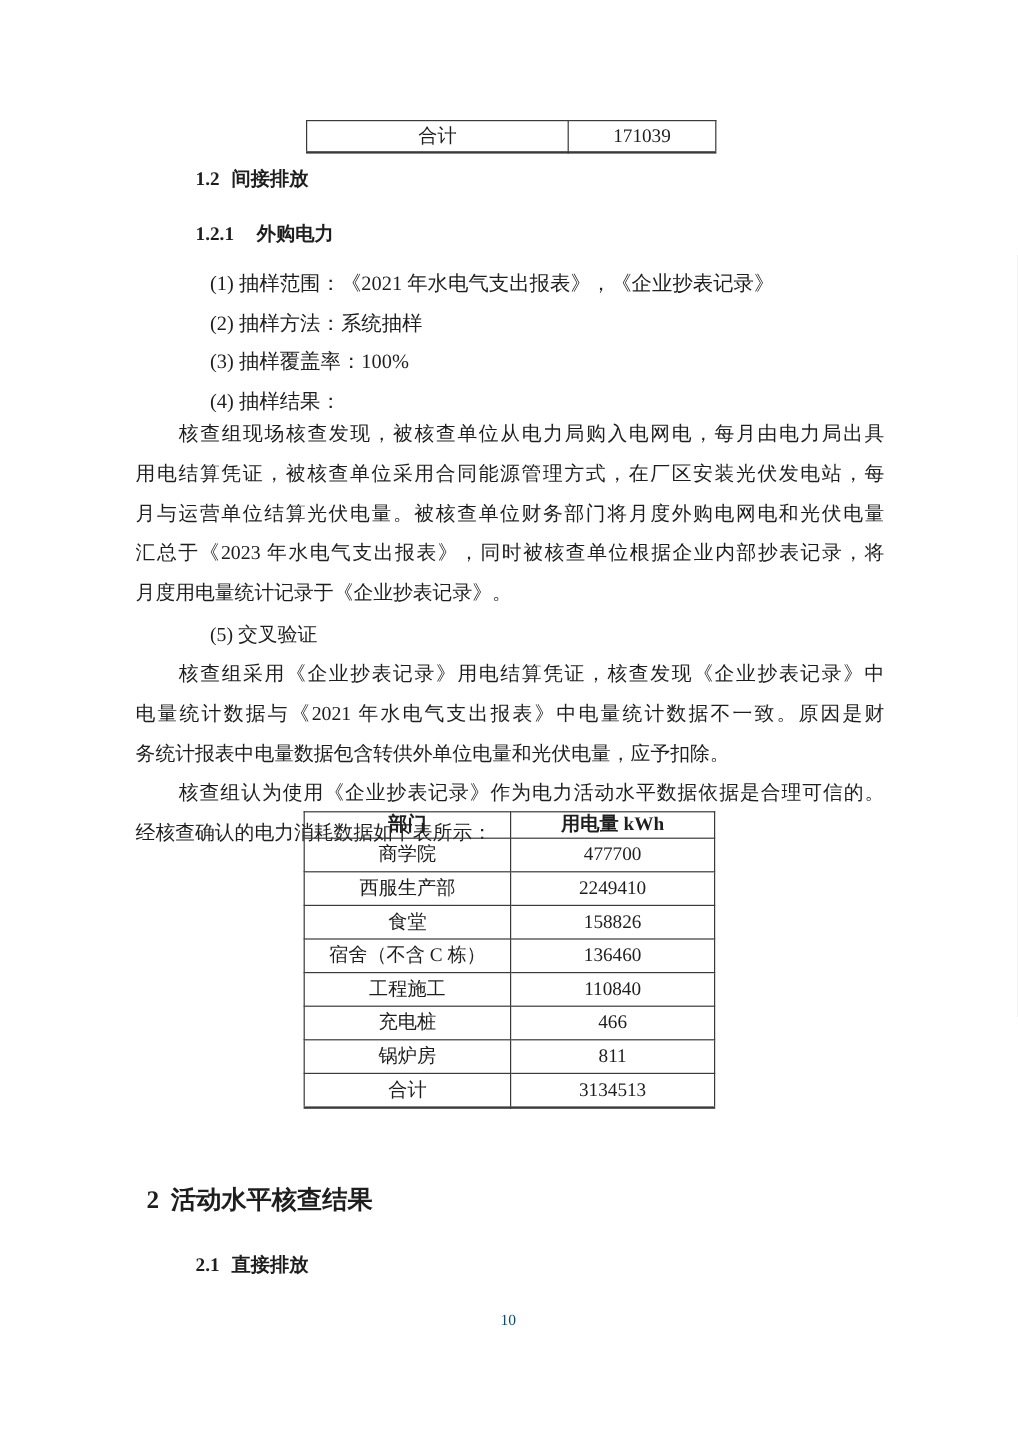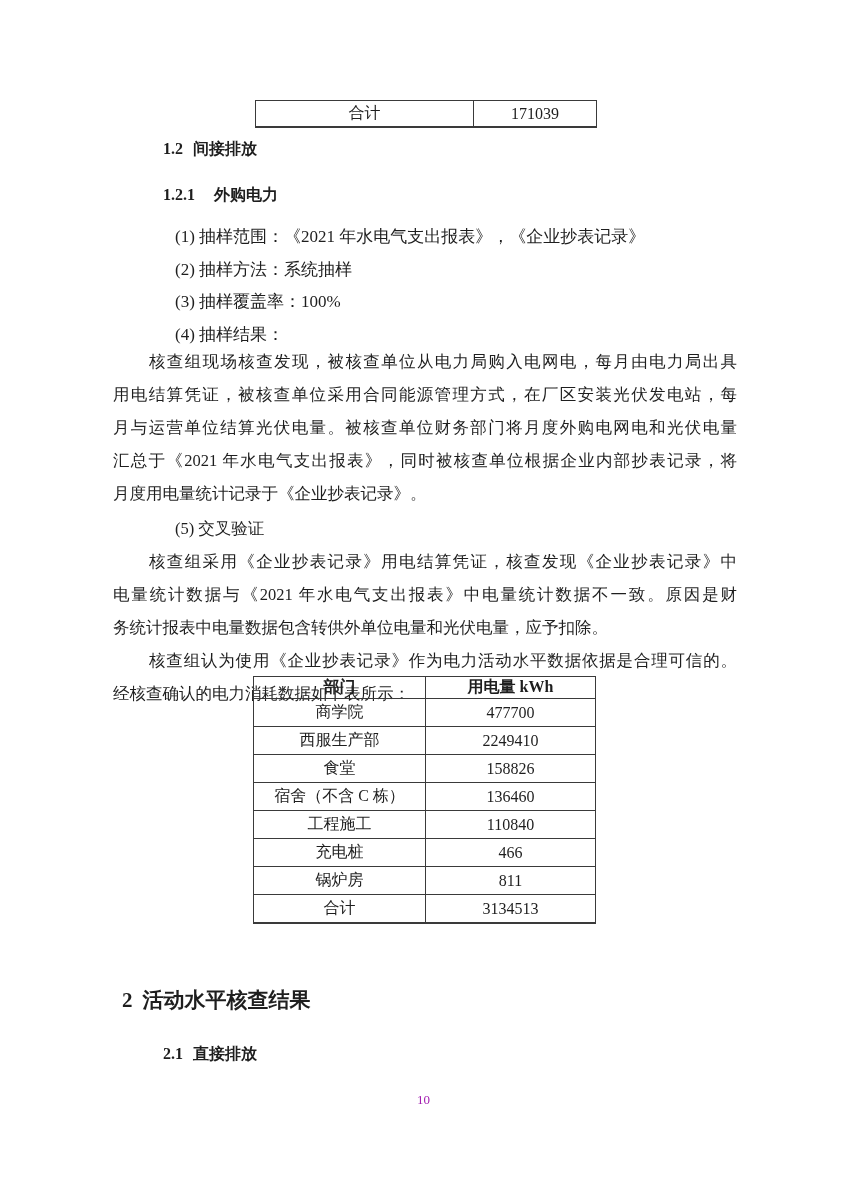--- a/index.html
+++ b/index.html
@@ -67,21 +67,21 @@
   .p1 { top: 345px; }
   .item5 {
     position: absolute; left: 175px; top: 512px;
     font-size: 16.5px; line-height: 33px; white-space: nowrap;
   }
   .p2 { top: 545px; }
   .p3 { top: 644px; }
 
   .pagenum {
     position: absolute; left: 0; top: 1092px; width: 847px;
-    text-align: center; font-size: 13px; color: #a21caf;
+    text-align: center; font-size: 13px; color: #0c4a6e;
   }
 </style>
 </head>
 <body>
 
 <div class="page">
 
   <div class="summary-table">
     <table>
       <tbody>
@@ -104,21 +104,21 @@
       <div class="item">(1) 抽样范围：《2021 年水电气支出报表》，《企业抄表记录》</div>
       <div class="item">(2) 抽样方法：系统抽样</div>
       <div class="item">(3) 抽样覆盖率：100%</div>
       <div class="item">(4) 抽样结果：</div>
     </div>
 
   <div class="para p1">
       <div class="line">核查组现场核查发现，被核查单位从电力局购入电网电，每月由电力局出具</div>
       <div class="line">用电结算凭证，被核查单位采用合同能源管理方式，在厂区安装光伏发电站，每</div>
       <div class="line">月与运营单位结算光伏电量。被核查单位财务部门将月度外购电网电和光伏电量</div>
-      <div class="line">汇总于《2021 年水电气支出报表》，同时被核查单位根据企业内部抄表记录，将</div>
+      <div class="line">汇总于《2023 年水电气支出报表》，同时被核查单位根据企业内部抄表记录，将</div>
       <div class="line">月度用电量统计记录于《企业抄表记录》。</div>
     </div>
 
   <div class="item5">(5) 交叉验证</div>
 
   <div class="para p2">
       <div class="line">核查组采用《企业抄表记录》用电结算凭证，核查发现《企业抄表记录》中</div>
       <div class="line">电量统计数据与《2021 年水电气支出报表》中电量统计数据不一致。原因是财</div>
       <div class="line">务统计报表中电量数据包含转供外单位电量和光伏电量，应予扣除。</div>
     </div>

